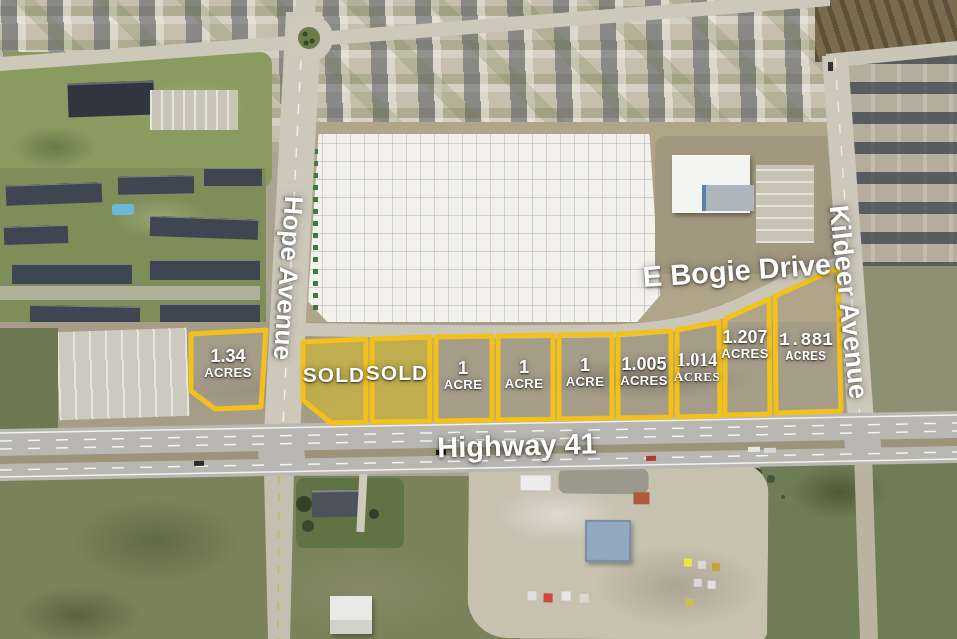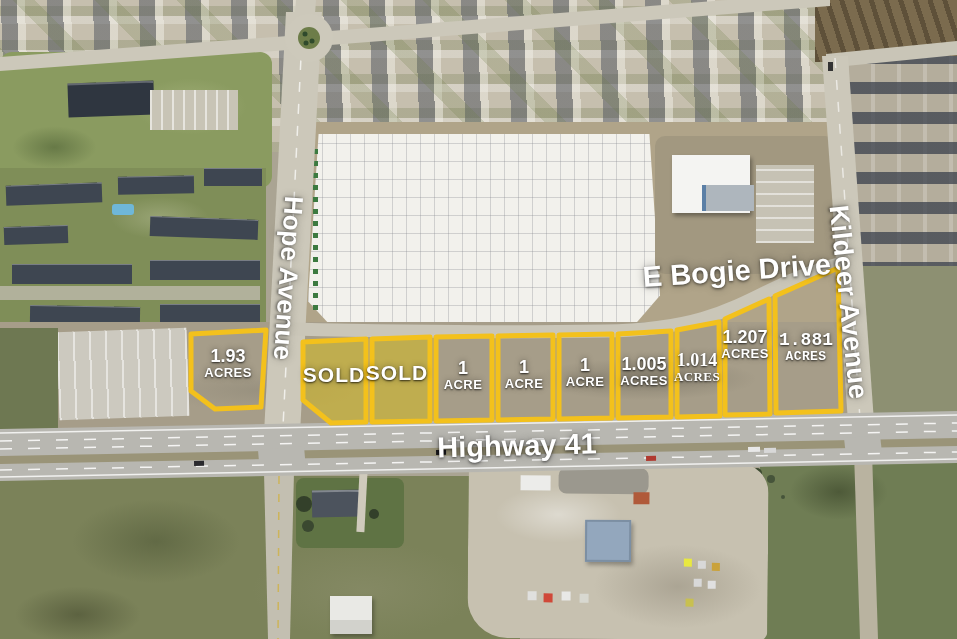--- a/index.html
+++ b/index.html
@@ -169,21 +169,21 @@
       <polygon class="parcel" points="775,296 838,268 841,411 776,413"></polygon>
     </g>
   </svg>
 
   <div class="street-label" style="left:288px;top:278px;font-size:26px;font-weight:600;transform:translate(-50%,-50%) rotate(94deg);">Hope Avenue</div>
   <div class="street-label" style="left:737px;top:271px;font-size:29px;font-weight:600;transform:translate(-50%,-50%) rotate(-4deg);">E Bogie Drive</div>
   <div class="street-label" style="left:848px;top:302px;font-size:27px;font-weight:600;transform:translate(-50%,-50%) rotate(84deg);">Kildeer Avenue</div>
   <div class="street-label" style="left:517px;top:446px;font-size:29px;transform:translate(-50%,-50%) rotate(-1.5deg);">Highway 41</div>
 
   <div class="parcel-label" style="left:228px;top:364px;">
-    <span class="l1">1.93</span>
+    <span class="l1">1.34</span>
     <span class="l2">ACRES</span>
   </div>
   <div class="parcel-label sold" style="left:334px;top:375px;">
     <span class="l1">SOLD</span>
     <span class="l2"></span>
   </div>
   <div class="parcel-label sold" style="left:397px;top:373px;">
     <span class="l1">SOLD</span>
     <span class="l2"></span>
   </div>

